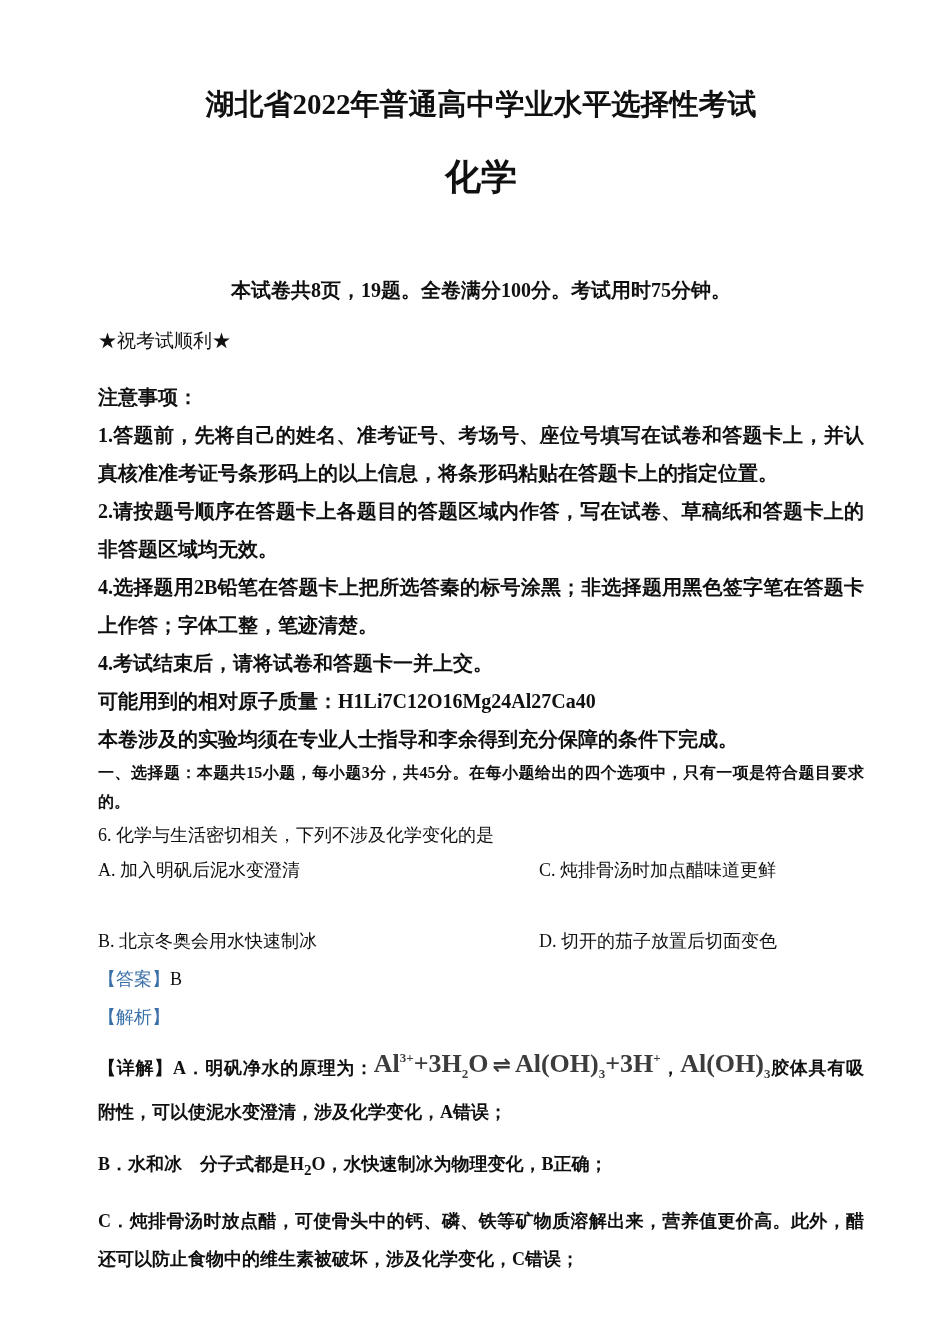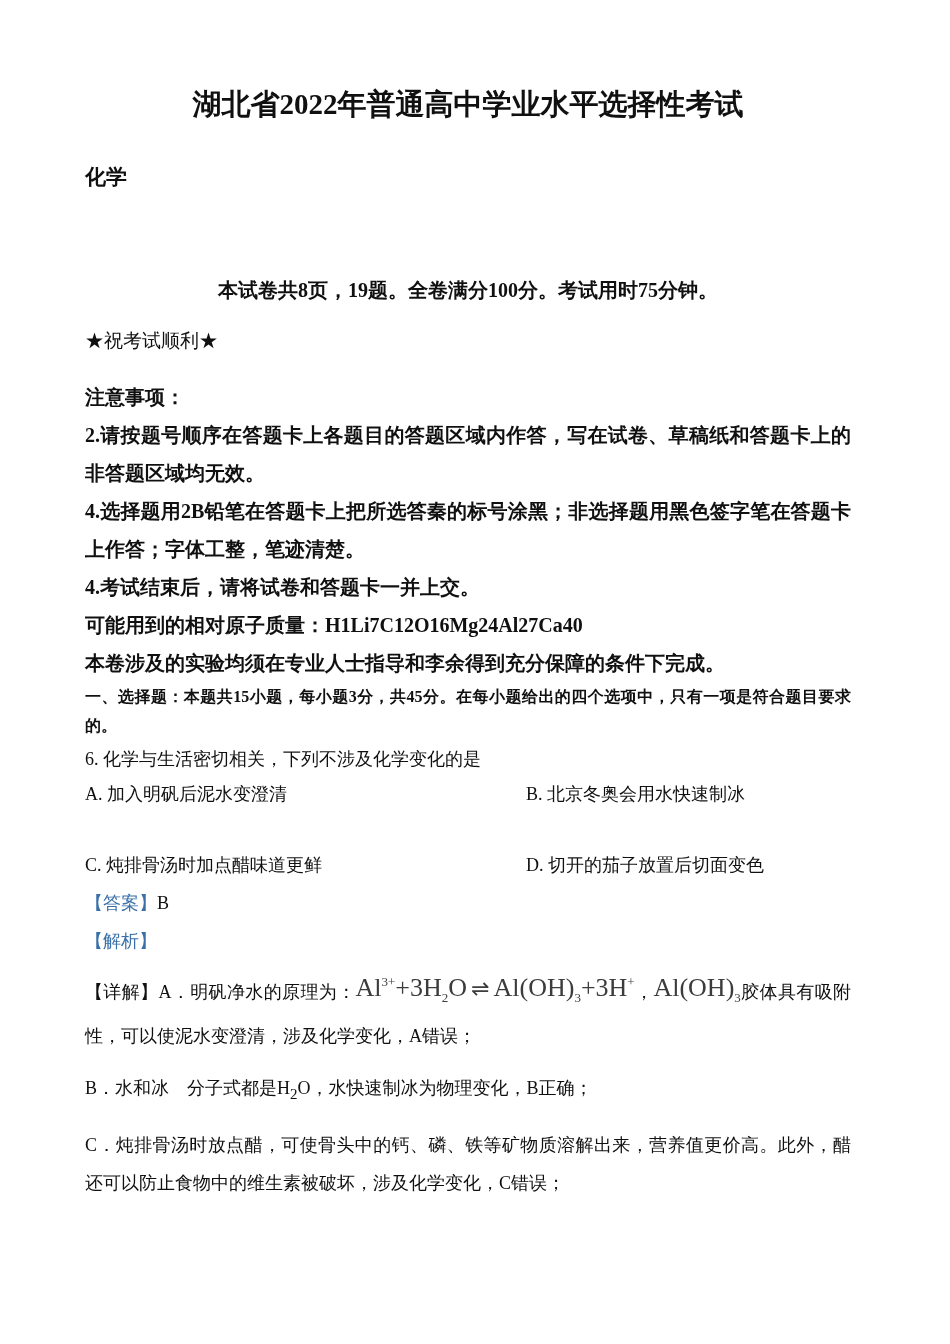--- a/index.html
+++ b/index.html
@@ -8,35 +8,36 @@
     background: #ffffff;
   }
   .page {
     position: relative;
     width: 936px;
     height: 1344px;
     background: #ffffff;
     font-family: "Liberation Serif", "DejaVu Serif", serif;
     color: #101010;
     overflow: hidden;
+    margin-left: 13px;
   }
   .inner {
     padding: 0 85px;
   }
   .title {
     margin: 88px 0 0 0;
     text-align: center;
     font-size: 29px;
     line-height: 33px;
     font-weight: 700;
   }
   .subject {
     margin: 40px 0 0 0;
-    text-align: left;
-    font-size: 21px;
+    text-align: center;
+    font-size: 36px;
     line-height: 33px;
     font-weight: 700;
   }
   .meta {
     margin: 85px 0 0 0;
     text-align: center;
     font-size: 20px;
     line-height: 23px;
     font-weight: 700;
   }
@@ -88,21 +89,21 @@
     line-height: 23px;
     font-weight: 400;
   }
   .blue {
     color: #3a70a8;
   }
   .detail {
     margin: 14px 0 0 0;
     font-size: 18px;
     line-height: 38px;
-    font-weight: 400;
+    font-weight: 700;
     text-align: justify;
   }
   .detail.first {
     margin-top: 10px;
   }
   .formula {
     font-family: "Liberation Serif", "DejaVu Serif", serif;
     font-size: 26px;
     color: #3c3c3c;
     white-space: nowrap;
@@ -123,34 +124,35 @@
 <div class="page">
   <div class="inner">
 
     <h1 class="title">湖北省2022年普通高中学业水平选择性考试</h1>
     <h2 class="subject">化学</h2>
     <p class="meta">本试卷共8页，19题。全卷满分100分。考试用时75分钟。</p>
 
     <p class="wish">★祝考试顺利★</p>
 
     <p class="notice-heading">注意事项：</p>
+    <p class="notice-item">1.答题前，先将自己的姓名、准考证号、考场号、座位号填写在试卷和答题卡上，并认真核准准考证号条形码上的以上信息，将条形码粘贴在答题卡上的指定位置。</p>
     <p class="notice-item">2.请按题号顺序在答题卡上各题目的答题区域内作答，写在试卷、草稿纸和答题卡上的非答题区域均无效。</p>
     <p class="notice-item">4.选择题用2B铅笔在答题卡上把所选答秦的标号涂黑；非选择题用黑色签字笔在答题卡上作答；字体工整，笔迹清楚。</p>
     <p class="notice-item">4.考试结束后，请将试卷和答题卡一并上交。</p>
     <p class="notice-item">可能用到的相对原子质量：H1Li7C12O16Mg24Al27Ca40</p>
     <p class="notice-item">本卷涉及的实验均须在专业人士指导和李余得到充分保障的条件下完成。</p>
 
     <p class="section-heading">一、选择题：本题共15小题，每小题3分，共45分。在每小题给出的四个选项中，只有一项是符合题目要求的。</p>
 
     <p class="stem">6. 化学与生活密切相关，下列不涉及化学变化的是</p>
 
     <div class="options">
       <span>A. 加入明矾后泥水变澄清</span>
+      <span>C. 炖排骨汤时加点醋味道更鲜</span>
       <span>B. 北京冬奥会用水快速制冰</span>
-      <span>C. 炖排骨汤时加点醋味道更鲜</span>
       <span>D. 切开的茄子放置后切面变色</span>
     </div>
 
     <p class="answer-line"><span class="blue">【答案】</span><span>B</span></p>
 
     <p class="analysis-line"><span class="blue">【解析】</span></p>
 
     <p class="detail first"><span>【详解】A．明矾净水的原理为：</span><span class="formula"><span>Al</span><sup>3+</sup><span>+3H</span><sub>2</sub><span>O</span><span class="eq">⇌</span><span>Al(OH)</span><sub>3</sub><span>+3H</span><sup>+</sup></span><span>，</span><span class="formula"><span>Al(OH)</span><sub>3</sub></span><span>胶体具有吸附性，可以使泥水变澄清，涉及化学变化，A错误；</span></p>
 
     <p class="detail"><span>B．水和冰　分子式都是H</span><sub>2</sub><span>O，水快速制冰为物理变化，B正确；</span></p>

